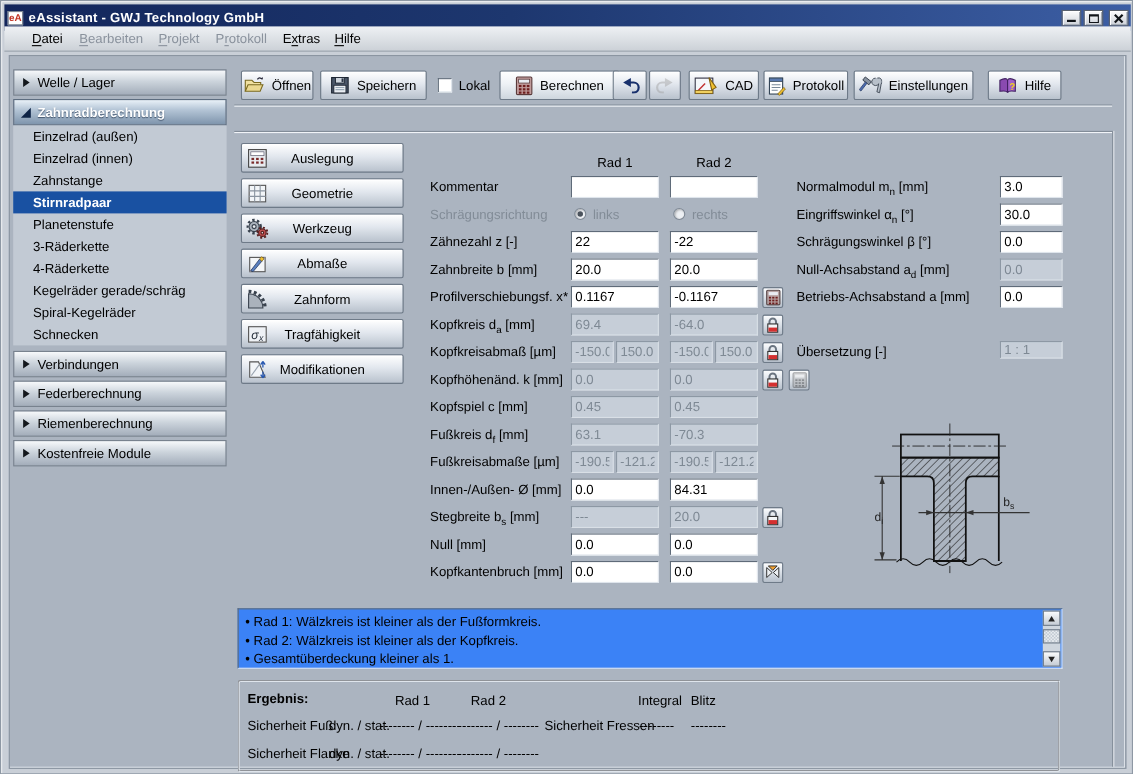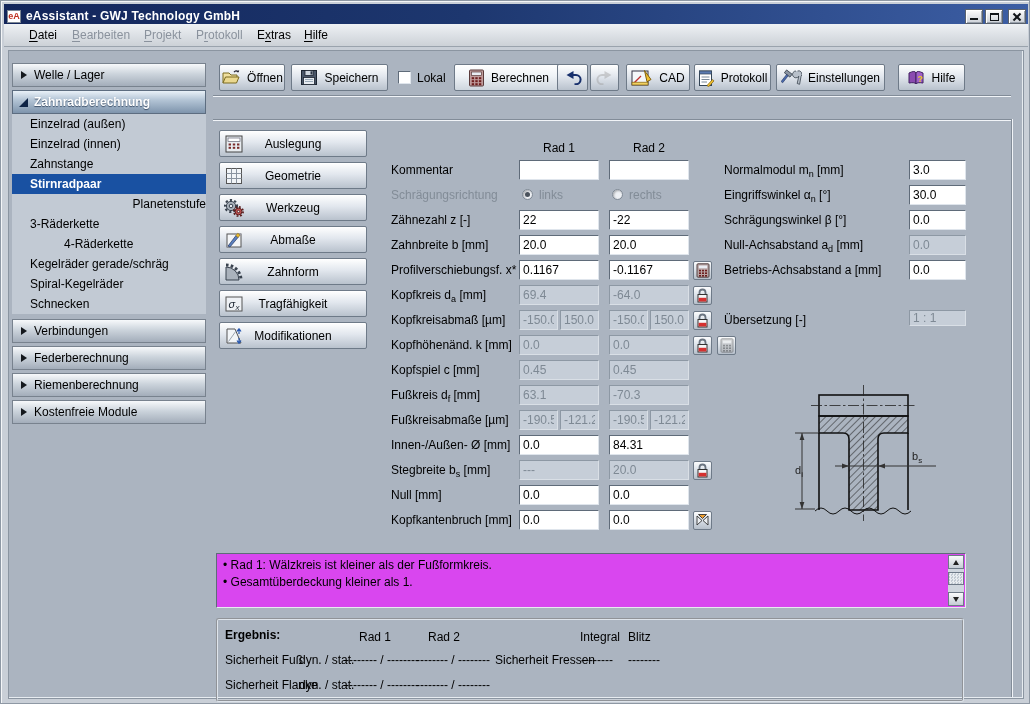--- a/index.html
+++ b/index.html
@@ -77,21 +77,21 @@
   .colhead { position:absolute; width:80px; text-align:center; font-size:12px; color:#000; }
   input.inp { position:absolute; height:20px; border:1px solid; border-color:#5f6b79 #dfe5ec #dfe5ec #5f6b79;
               background:#fff; font-size:12px; padding:0 3px; color:#000; font-family:inherit; }
   input.inp:disabled { background:#c6ced8; color:#7e8994; border-color:#8d98a4 #d9dfe6 #d9dfe6 #8d98a4; }
   .radio { position:absolute; width:11px; height:11px; border-radius:50%; background:#edf0f4;
            border:1px solid #7e8894; box-shadow:inset 1px 1px 2px rgba(0,0,0,.28); }
   .radio.sel::after { content:""; display:block; width:5px; height:5px; margin:2px; border-radius:50%; background:#4a525c; }
   .rlabel { position:absolute; font-size:12px; color:#828c97; }
 
   
-  .msgbox { position:absolute; left:215px; top:552px; width:750px; height:55px; background:#d946ef;
+  .msgbox { position:absolute; left:215px; top:552px; width:750px; height:55px; background:#3b82f6;
             border:1px solid; border-color:#5f6b79 #e6ebf0 #e6ebf0 #5f6b79; }
   .msg { font-size:12px; color:#000; padding-left:6px; line-height:17px; white-space:nowrap; }
   .msg::before { content:"\2022\00a0"; }
   .sbar { position:absolute; top:1px; right:1px; width:16px; height:51px; background:#cfd6de; }
   .sb-btn { position:absolute; left:0; width:16px; height:14px; background:linear-gradient(#fafbfc,#c5ccd5);
             border:1px solid #6e7a88; }
   .sb-up::after { content:""; position:absolute; left:4px; top:4px; width:0; height:0;
                   border-left:3px solid transparent; border-right:3px solid transparent; border-bottom:5px solid #222; }
   .sb-down::after { content:""; position:absolute; left:4px; top:4px; width:0; height:0;
                   border-left:3px solid transparent; border-right:3px solid transparent; border-top:5px solid #222; }
@@ -149,27 +149,27 @@
       </div>
       <div class="side-item" style="position: absolute; left: 11px; top: 133px; width: 194px; height: 20px;">
         <span>Einzelrad (innen)</span>
       </div>
       <div class="side-item" style="position: absolute; left: 11px; top: 153px; width: 194px; height: 20px;">
         <span>Zahnstange</span>
       </div>
       <div class="side-item selected" style="position: absolute; left: 11px; top: 173px; width: 194px; height: 20px;">
         <span>Stirnradpaar</span>
       </div>
-      <div class="side-item" style="position: absolute; left: 11px; top: 193px; width: 194px; height: 20px; justify-content: flex-end;">
+      <div class="side-item" style="position: absolute; left: 11px; top: 193px; width: 194px; height: 20px;">
         <span>Planetenstufe</span>
       </div>
       <div class="side-item" style="position: absolute; left: 11px; top: 213px; width: 194px; height: 20px;">
         <span>3-Räderkette</span>
       </div>
-      <div class="side-item" style="position: absolute; left: 11px; top: 233px; width: 220px; height: 20px; margin-left: 34px;">
+      <div class="side-item" style="position: absolute; left: 11px; top: 233px; width: 220px; height: 20px;">
         <span>4-Räderkette</span>
       </div>
       <div class="side-item" style="position: absolute; left: 11px; top: 253px; width: 194px; height: 20px;">
         <span>Kegelräder gerade/schräg</span>
       </div>
       <div class="side-item" style="position: absolute; left: 11px; top: 273px; width: 194px; height: 20px;">
         <span>Spiral-Kegelräder</span>
       </div>
       <div class="side-item" style="position: absolute; left: 11px; top: 293px; width: 194px; height: 20px;">
         <span>Schnecken</span>
@@ -563,20 +563,21 @@
       <path d="M44,93 H145" stroke="#333" stroke-width="1" fill="none"></path>
       <polygon points="58,93 51,90.6 51,95.4" fill="#333"></polygon>
       <polygon points="87,93 94,90.6 94,95.4" fill="#333"></polygon>
       <text x="121" y="87" font-size="11" fill="#222"><tspan id="dg-bs-main">b</tspan><tspan dy="2.5" font-size="8" id="dg-bs-sub">s</tspan></text>
     </g>
   </svg>
 
   <div class="msgbox" id="msgbox">
     <div id="msglines" style="padding-top: 3px;">
         <div class="msg">Rad 1: Wälzkreis ist kleiner als der Fußformkreis.</div>
+        <div class="msg">Rad 2: Wälzkreis ist kleiner als der Kopfkreis.</div>
         <div class="msg">Gesamtüberdeckung kleiner als 1.</div>
       </div>
     <div class="sbar">
       <span class="sb-btn sb-up" style="top:0;"></span>
       <span class="sb-thumb"></span>
       <span class="sb-btn sb-down" style="bottom:0; top:auto;"></span>
     </div>
   </div>
 
   <div class="resbox" id="resbox">

